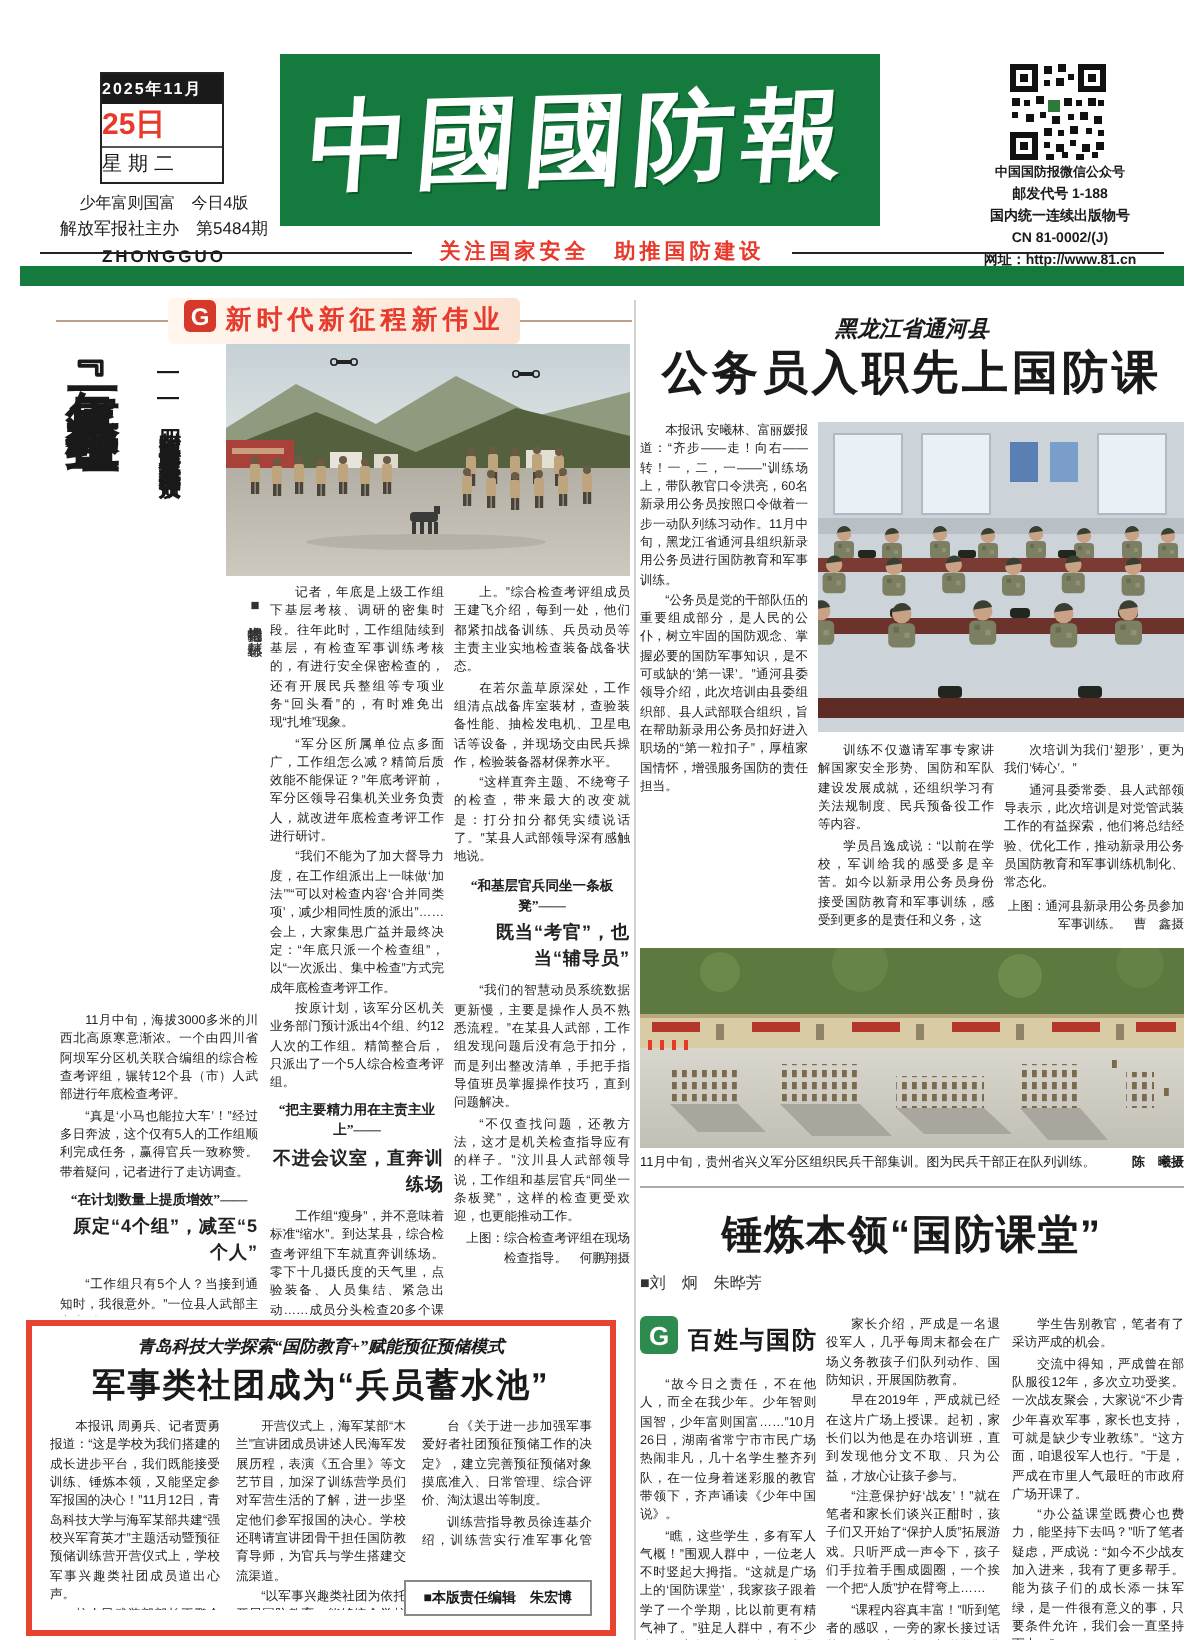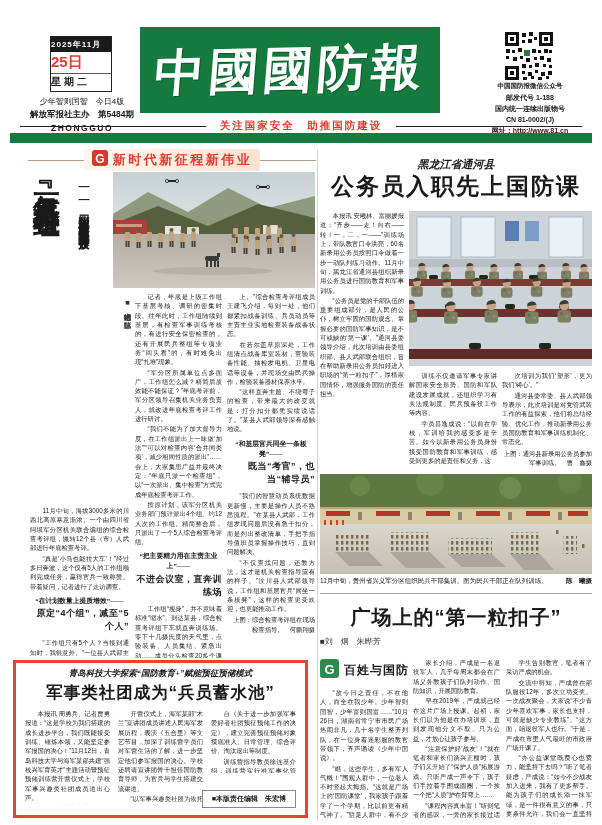--- a/index.html
+++ b/index.html
@@ -9,24 +9,24 @@
     position: relative; width: 602px; height: 825px;
     background: #ffffff; margin: 0 auto; overflow: hidden;
     color: #1a1a1a;
   }
   .abs { position: absolute; }
 
   
   .datebox { left:50px; top:36px; width:62px; border:1px solid #222; background:#fff; }
   .db-month { background:#1a1a1a; color:#fff; font-size:8px; font-weight:bold; padding:2px 0; letter-spacing:1px; }
   .db-day { color:#e8392b; font-size:15px; font-weight:bold; padding:1px 0; }
-  .db-week { font-size:10px; font-weight:bold; letter-spacing:3px; border-top:1px solid #555; padding:1px 0 2px; }
+  .db-week { font-size:10px; font-weight:normal; letter-spacing:3px; border-top:1px solid #555; padding:1px 0 2px; }
   .hleft { left:14px; top:96px; width:136px; text-align:center; }
   .hleft div:nth-child(1){ font-size:8px; margin-bottom:2px; }
-  .hleft div:nth-child(2){ font-size:8.5px; font-weight:bold; margin-bottom:2px; }
+  .hleft div:nth-child(2){ font-size:8.5px; font-weight:normal; margin-bottom:2px; }
   .hleft div:nth-child(3){ font-size:8.5px; font-weight:bold; letter-spacing:1.5px; }
   .masthead { left:140px; top:27px; width:300px; height:86px; background:#147a3d; display:flex; align-items:center; justify-content:center; }
   .masthead span { color:#fff; font-size:50px; font-weight:bold; letter-spacing:4px; transform:skewX(-6deg) rotate(-1.5deg); text-shadow:1px 1px 0 #0c5a2b; white-space:nowrap; }
   .qrwrap { left:504px; top:31px; width:50px; }
   .qrcap { left:478px; top:82px; width:104px; text-align:center; font-size:6.5px; font-weight:bold; }
   .hright { left:478px; top:93px; width:104px; text-align:center; font-size:7px; font-weight:bold; line-height:1.55; }
   .slogan-line { top:126px; height:1px; background:#222; }
   .slogan { left:208px; top:119px; width:186px; text-align:center; color:#e8392b; font-size:10.5px; font-weight:bold; letter-spacing:2px; white-space:nowrap; }
   .greenbar { left:10px; top:133px; width:582px; height:10px; background:#147a3d; }
 
@@ -90,21 +90,21 @@
 <body>
 
 <div id="paper">
 
   <div class="abs datebox">
     <div class="db-month">2025年11月</div>
     <div class="db-day">25日</div>
     <div class="db-week">星期二</div>
   </div>
   <div class="abs hleft">
-      <div>少年智则国智　今日4版</div>
+      <div>少年富则国富　今日4版</div>
       <div>解放军报社主办　第5484期</div>
       <div>ZHONGGUO GUOFANGBAO</div>
     </div>
 
   <div class="abs masthead">
     <span>中國國防報</span>
   </div>
 
   <div class="abs qrwrap">
     <svg width="50" height="50" viewBox="0 0 50 50">
@@ -420,21 +420,21 @@
           <rect x="262" y="70" width="2.4" height="4" fill="#7a6a4e"></rect>
       </g>
     </svg>
   </div>
   <div class="abs caption">
     <span>11月中旬，贵州省兴义军分区组织民兵干部集训。图为民兵干部正在队列训练。</span>
     <span class="cred">陈　曦摄</span>
   </div>
   <div class="abs cap-rule"></div>
 
-  <div class="abs headline2">广场上的“第一粒扣子”</div>
+  <div class="abs headline2">锤炼本领“国防课堂”</div>
   <div class="abs byline2">■刘　炯　朱晔芳</div>
   <div class="abs collogo">
     <span>
       <svg width="19" height="19" viewBox="0 0 19 19">
           <rect x="0" y="0" width="19" height="19" rx="3" fill="#2e8b4f"></rect>
           <text x="9.5" y="14.5" text-anchor="middle" font-size="13" font-weight="bold" fill="#fff" font-family="Liberation Sans, sans-serif">G</text>
         </svg>
     </span>
     <span class="label">百姓与国防</span>
   </div>

